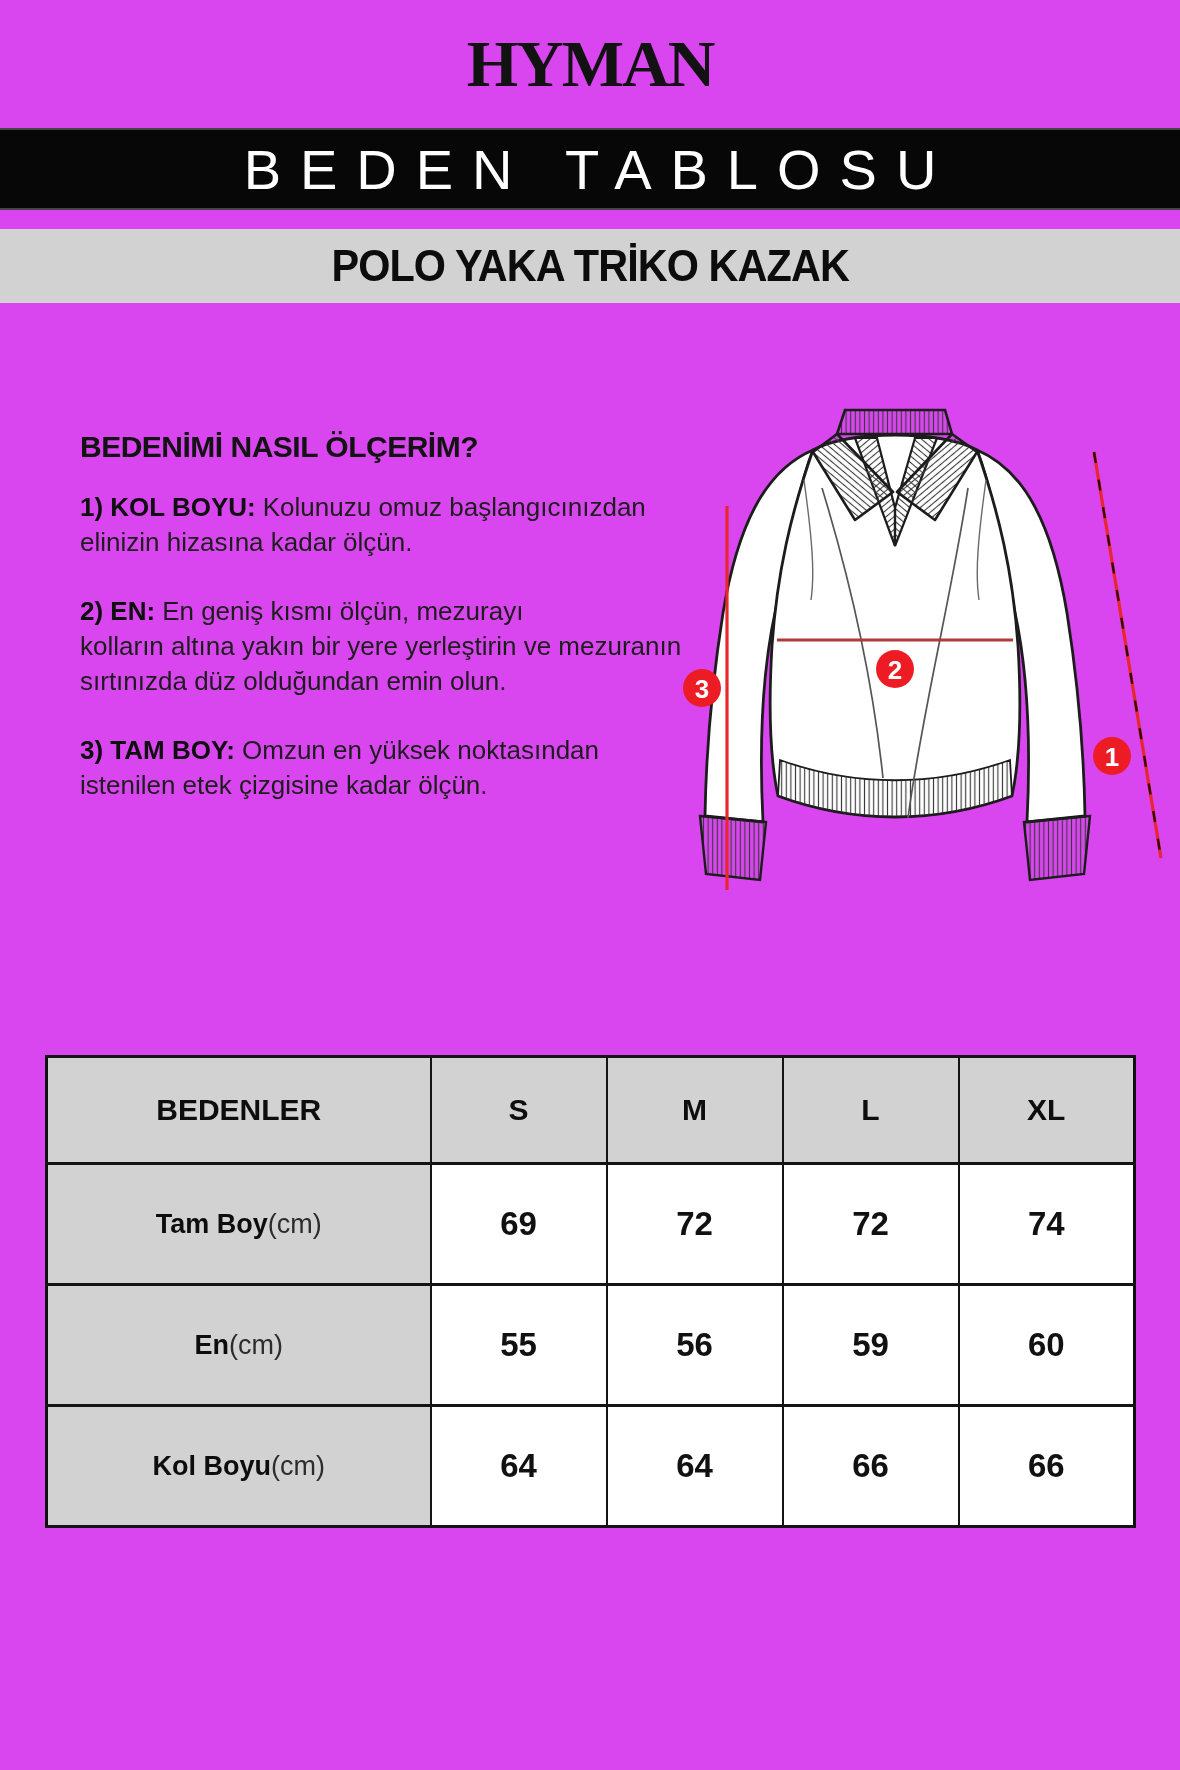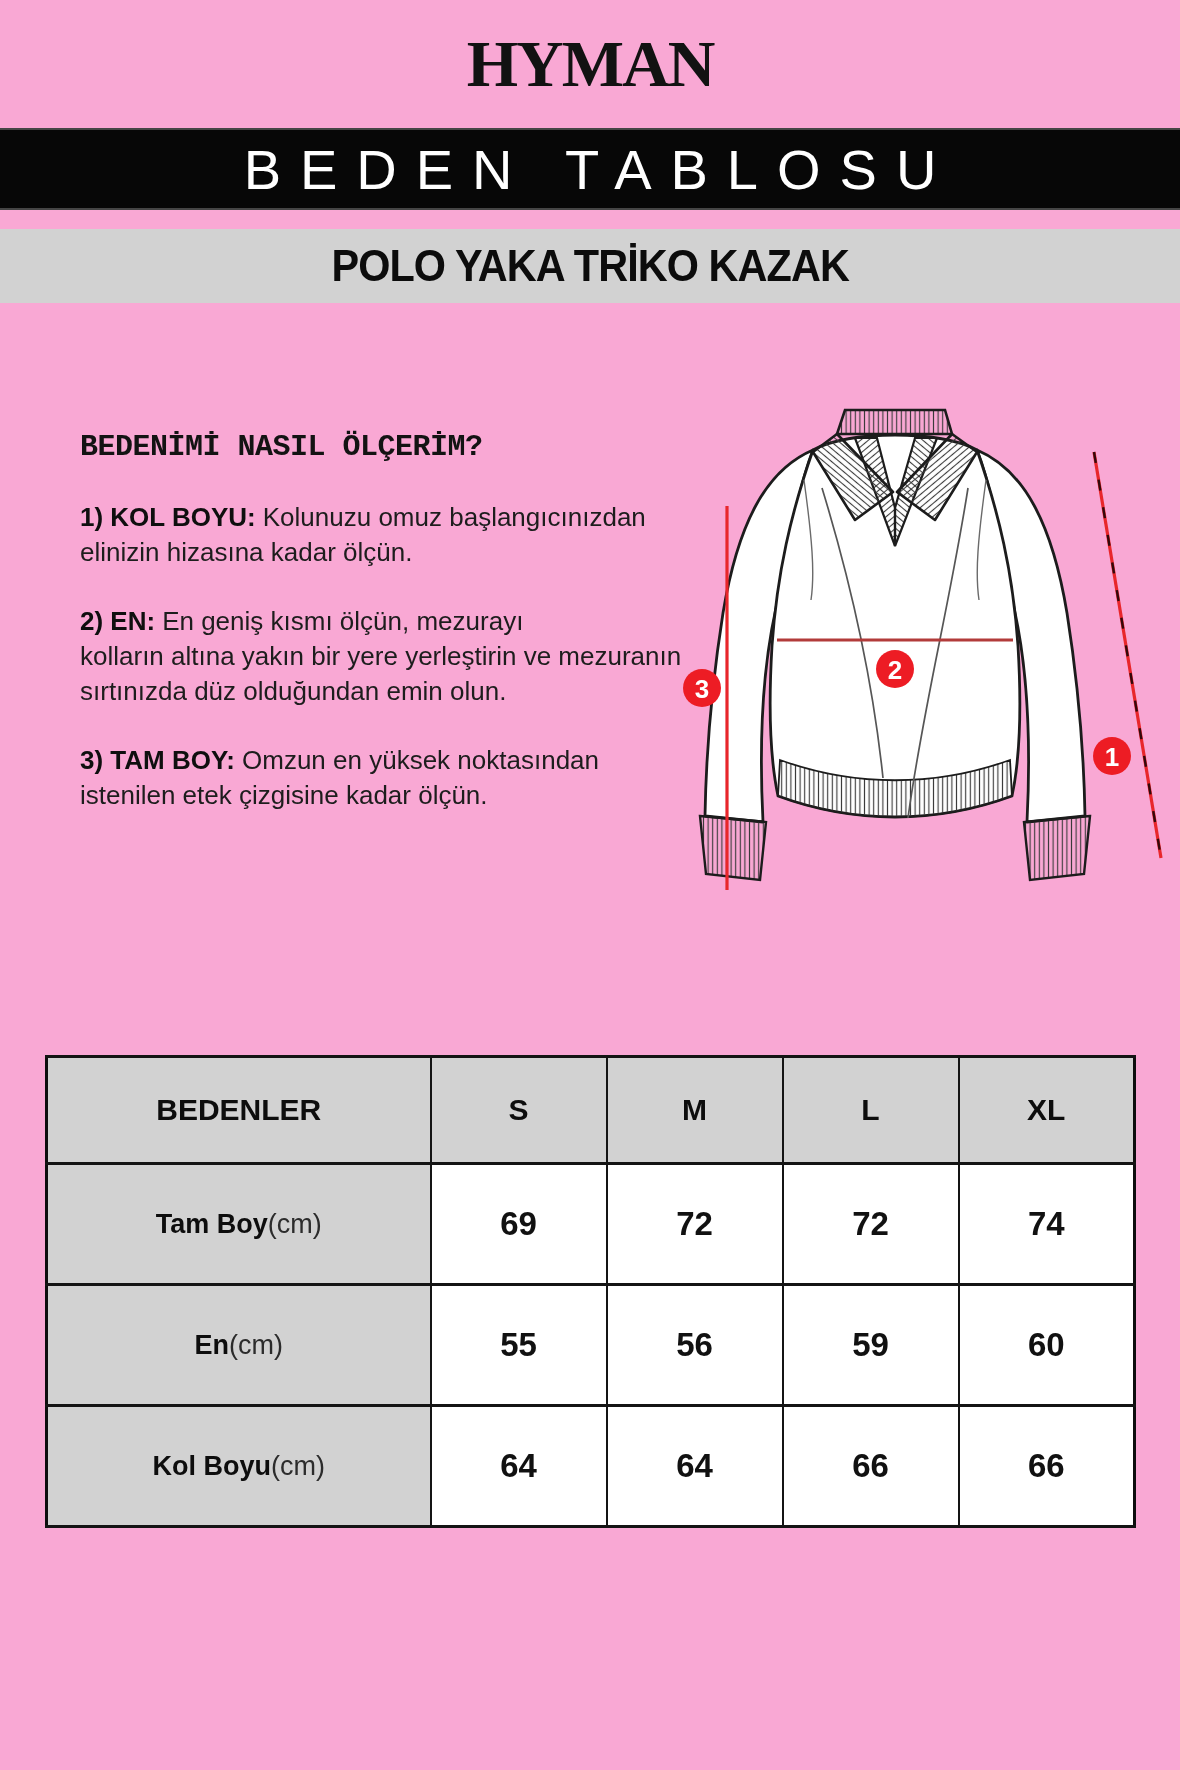--- a/index.html
+++ b/index.html
@@ -1,17 +1,17 @@
 <!DOCTYPE html>
 <html><head>
 <meta charset="utf-8">
 <style>
   html,body{margin:0;padding:0;background:#ffffff;}
   .page{
-    position:relative; width:1180px; height:1770px; background:#f9a8d4;
+    position:relative; width:1180px; height:1770px; background:#d946ef;
     font-family:"Liberation Sans", sans-serif; color:#141414; overflow:hidden;
   }
   
   .brand{
     position:absolute; top:26px; left:0; width:100%;
     text-align:center;
     font-family:"Liberation Serif", serif;
     font-weight:bold; font-size:66px; letter-spacing:-2px; color:#121212;
   }
   
@@ -30,21 +30,21 @@
     background:#d2d2d2;
     display:flex; align-items:center; justify-content:center;
   }
   .banner-gray span{
     display:inline-block; color:#0c0c0c; font-size:45px; font-weight:bold;
     letter-spacing:-1px; transform:scaleX(0.92); white-space:nowrap;
   }
   
   .howto{ position:absolute; left:80px; top:430px; width:600px; }
   .howto h2{
-    margin:0 0 36px 0; font-size:30px; font-weight:bold; color:#131313; letter-spacing:-0.5px;font-family:Liberation Mono, monospace;
+    margin:0 0 26px 0; font-size:30px; font-weight:bold; color:#131313; letter-spacing:-0.5px;
   }
   .howto .para{ margin-bottom:34px; }
   .howto .line{ font-size:26px; line-height:35px; color:#1d1d1d; white-space:nowrap; }
   .howto .line b{ font-weight:bold; color:#0f0f0f; margin-right:7px; }
   
   .diagram{ position:absolute; left:600px; top:388px; width:580px; height:520px; }
   .diagram svg{ display:block; width:100%; height:100%; }
   
   table.sizes{
     position:absolute; left:45px; top:1055px;

